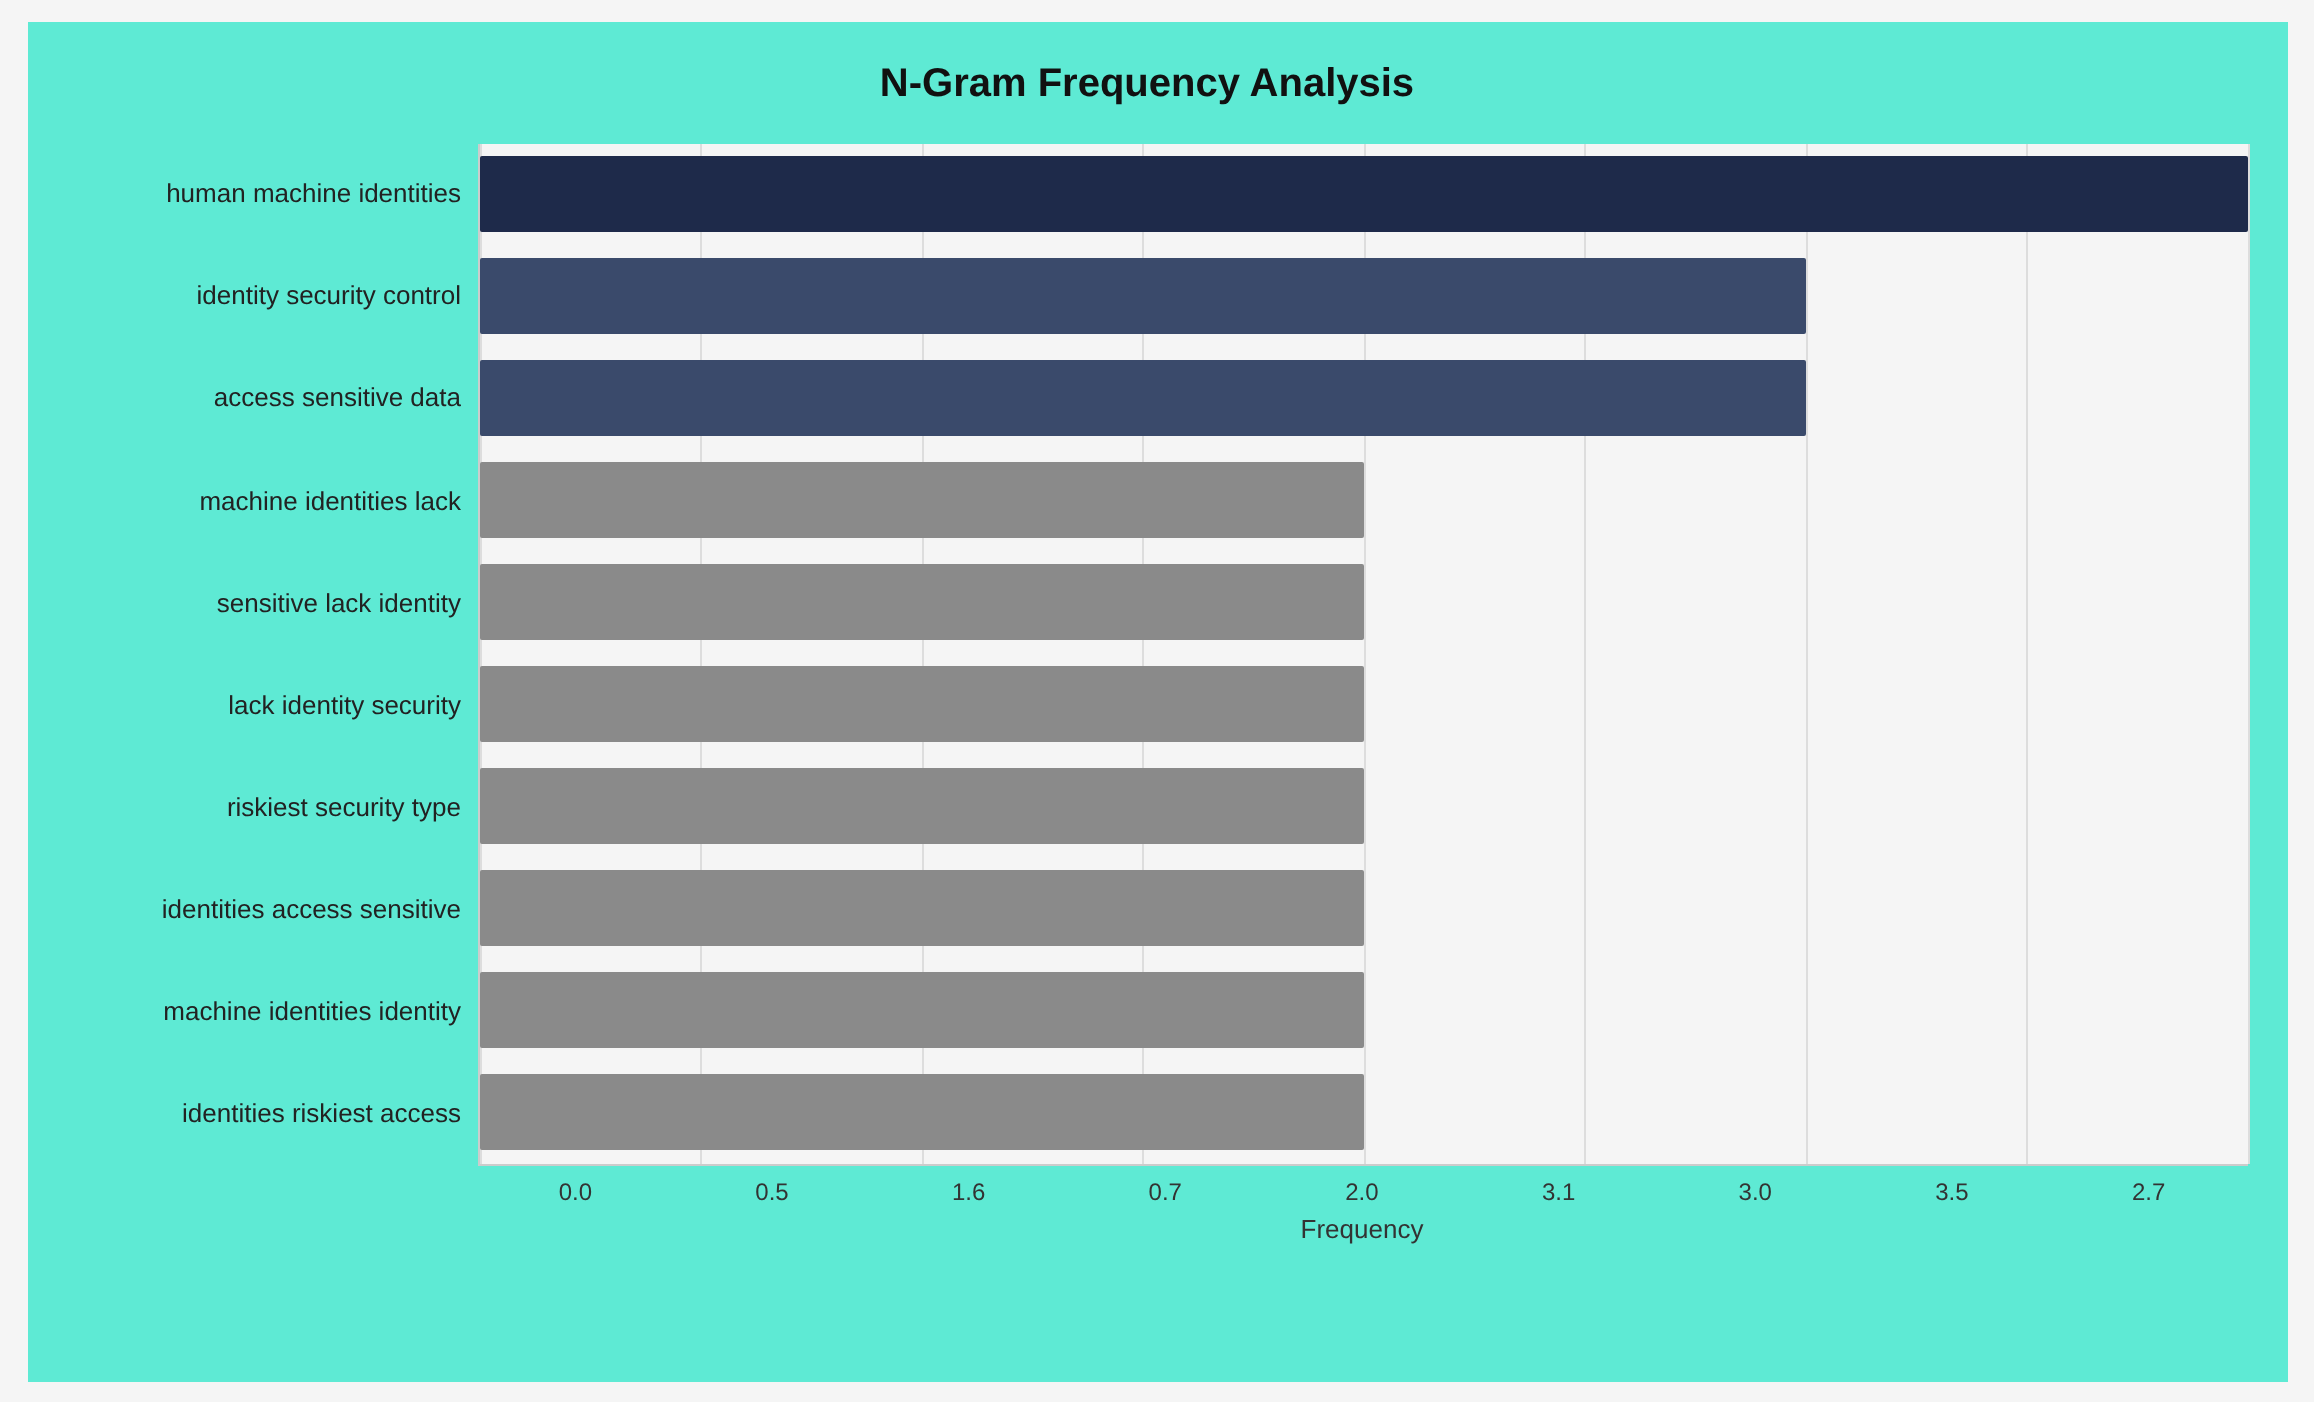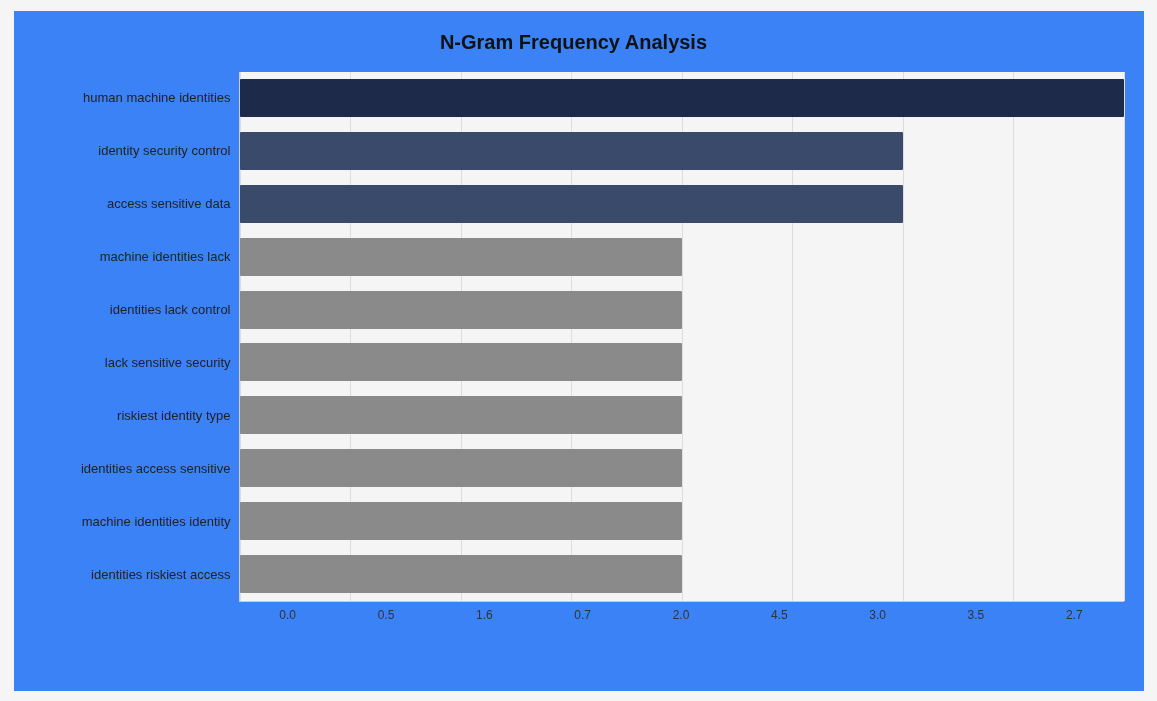--- a/index.html
+++ b/index.html
@@ -6,21 +6,21 @@
     body {
       background: #f5f5f5;
       font-family: Arial, sans-serif;
       width: 1157px;
       height: 701px;
       display: flex;
       align-items: center;
       justify-content: center;
     }
     .chart-container {
-      background: #3b82f6;
+      background: #5eead4;
       width: 1130px;
       height: 680px;
       position: relative;
       padding: 20px 20px 60px 10px;
     }
     .chart-title {
       text-align: center;
       font-size: 20px;
       font-weight: bold;
       color: #111;
@@ -124,23 +124,23 @@
 
 <div class="chart-container">
   <div class="chart-title">N-Gram Frequency Analysis</div>
   <div class="chart-area">
     <div class="bars-section">
       <div class="y-labels" id="y-labels-container">
           <div class="y-label">human machine identities</div>
           <div class="y-label">identity security control</div>
           <div class="y-label">access sensitive data</div>
           <div class="y-label">machine identities lack</div>
-          <div class="y-label">identities lack control</div>
-          <div class="y-label">lack sensitive security</div>
-          <div class="y-label">riskiest identity type</div>
+          <div class="y-label">sensitive lack identity</div>
+          <div class="y-label">lack identity security</div>
+          <div class="y-label">riskiest security type</div>
           <div class="y-label">identities access sensitive</div>
           <div class="y-label">machine identities identity</div>
           <div class="y-label">identities riskiest access</div>
         </div>
       <div class="bars-plot" id="bars-plot-container">
         <div class="grid-lines" id="grid-lines-container">
             <div class="grid-line" style="left: 0%;"></div>
             <div class="grid-line" style="left: 12.5%;"></div>
             <div class="grid-line" style="left: 25%;"></div>
             <div class="grid-line" style="left: 37.5%;"></div>
@@ -181,19 +181,20 @@
             <div class="bar bar-gray" style="width: 50%;"></div>
           </div>
         </div>
     </div>
     <div class="x-axis-labels" id="x-axis-labels-container">
         <div class="x-label">0.0</div>
         <div class="x-label">0.5</div>
         <div class="x-label">1.6</div>
         <div class="x-label">0.7</div>
         <div class="x-label">2.0</div>
-        <div class="x-label">4.5</div>
+        <div class="x-label">3.1</div>
         <div class="x-label">3.0</div>
         <div class="x-label">3.5</div>
         <div class="x-label">2.7</div>
       </div>
+    <div class="x-axis-title">Frequency</div>
   </div>
 </div>
 
 </body></html>

